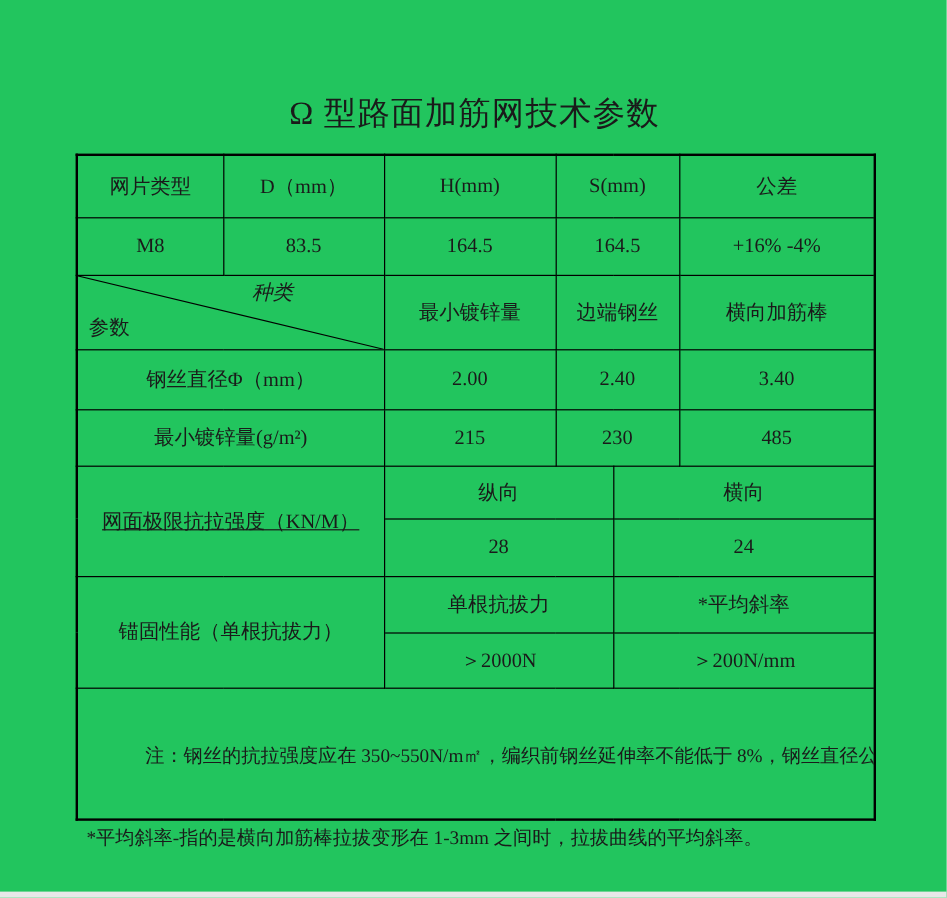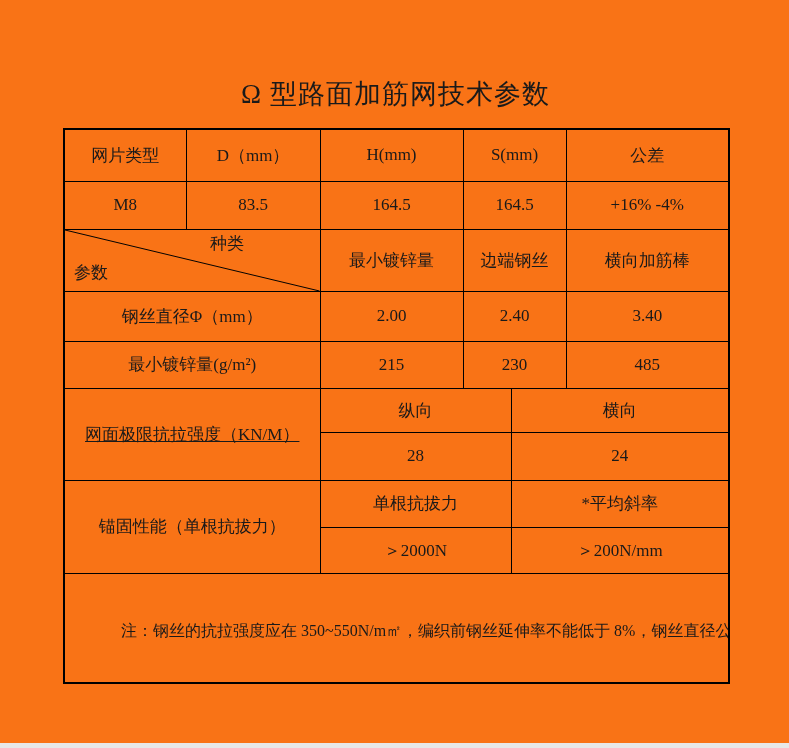--- a/index.html
+++ b/index.html
@@ -1,17 +1,17 @@
 <!DOCTYPE html>
 <html><head>
 <meta charset="utf-8">
 <style>
   html,body{margin:0;padding:0;background:#ffffff;}
   .page{
-    position:relative;width:789px;height:748px;background:#f97316;overflow:hidden;
+    position:relative;width:789px;height:748px;background:#22c55e;overflow:hidden;
     font-family:"Liberation Serif","DejaVu Serif",serif;color:#1a1a1a;
   }
   .doc-title{
     position:absolute;top:76px;left:63px;width:665px;height:34px;
     text-align:center;font-size:27px;letter-spacing:1px;white-space:nowrap;
   }
   table.spec-table{
     position:absolute;left:63px;top:128px;width:665px;
     border-collapse:collapse;table-layout:fixed;
     border:2px solid #000000;
@@ -21,21 +21,21 @@
     text-align:center;vertical-align:middle;
     font-size:17px;padding:10px;overflow:hidden;white-space:nowrap;
   }
   tr.r1{height:52px}  tr.r2{height:48px}  tr.r3{height:62px}
   tr.r4{height:50px}  tr.r5{height:47px}  tr.r6{height:40px}
   tr.r7{height:48px}  tr.r8{height:47px}  tr.r9{height:46px}
   tr.r10{height:110px}
   td.small{font-size:16px;text-decoration:underline;}
   td.diag{position:relative;padding:0;}
   td.diag svg{position:absolute;left:0;top:0;width:100%;height:100%;display:block;}
-  .diag-top{position:absolute;top:2px;left:57%;font-size:17px;}
+  .diag-top{position:absolute;top:2px;left:57%;font-size:17px;font-style:italic;}
   .diag-bottom{position:absolute;bottom:7px;left:9px;font-size:17px;}
   td.note-cell{text-align:left;vertical-align:top;white-space:normal;}
   .note-text{
     padding:7px 10px 0 34px;text-indent:12px;
     font-size:16px;line-height:32px;text-align:justify;
   }
   .footnote{
     position:absolute;left:72px;top:688px;width:700px;
     font-size:16px;white-space:nowrap;
   }
@@ -117,16 +117,17 @@
         <td colspan="2">＞200N/mm</td>
       </tr>
       <tr class="r10">
         <td colspan="6" class="note-cell">
           <div class="note-text">注：钢丝的抗拉强度应在 350~550N/m㎡，编织前钢丝延伸率不能低于 8%，钢丝直径公差均指未拉伸前，横向加筋棒应编入双绞合钢丝之中，不能采用焊接固定或者钢丝进行绑扎固定，严禁采用电镀锌镀层钢丝。</div>
         </td>
       </tr>
     </tbody>
   </table>
 
+  <div class="footnote">*平均斜率-指的是横向加筋棒拉拔变形在 1-3mm 之间时，拉拔曲线的平均斜率。</div>
 
   <div class="page-edge"></div>
 
 </div>
 
 </body></html>

